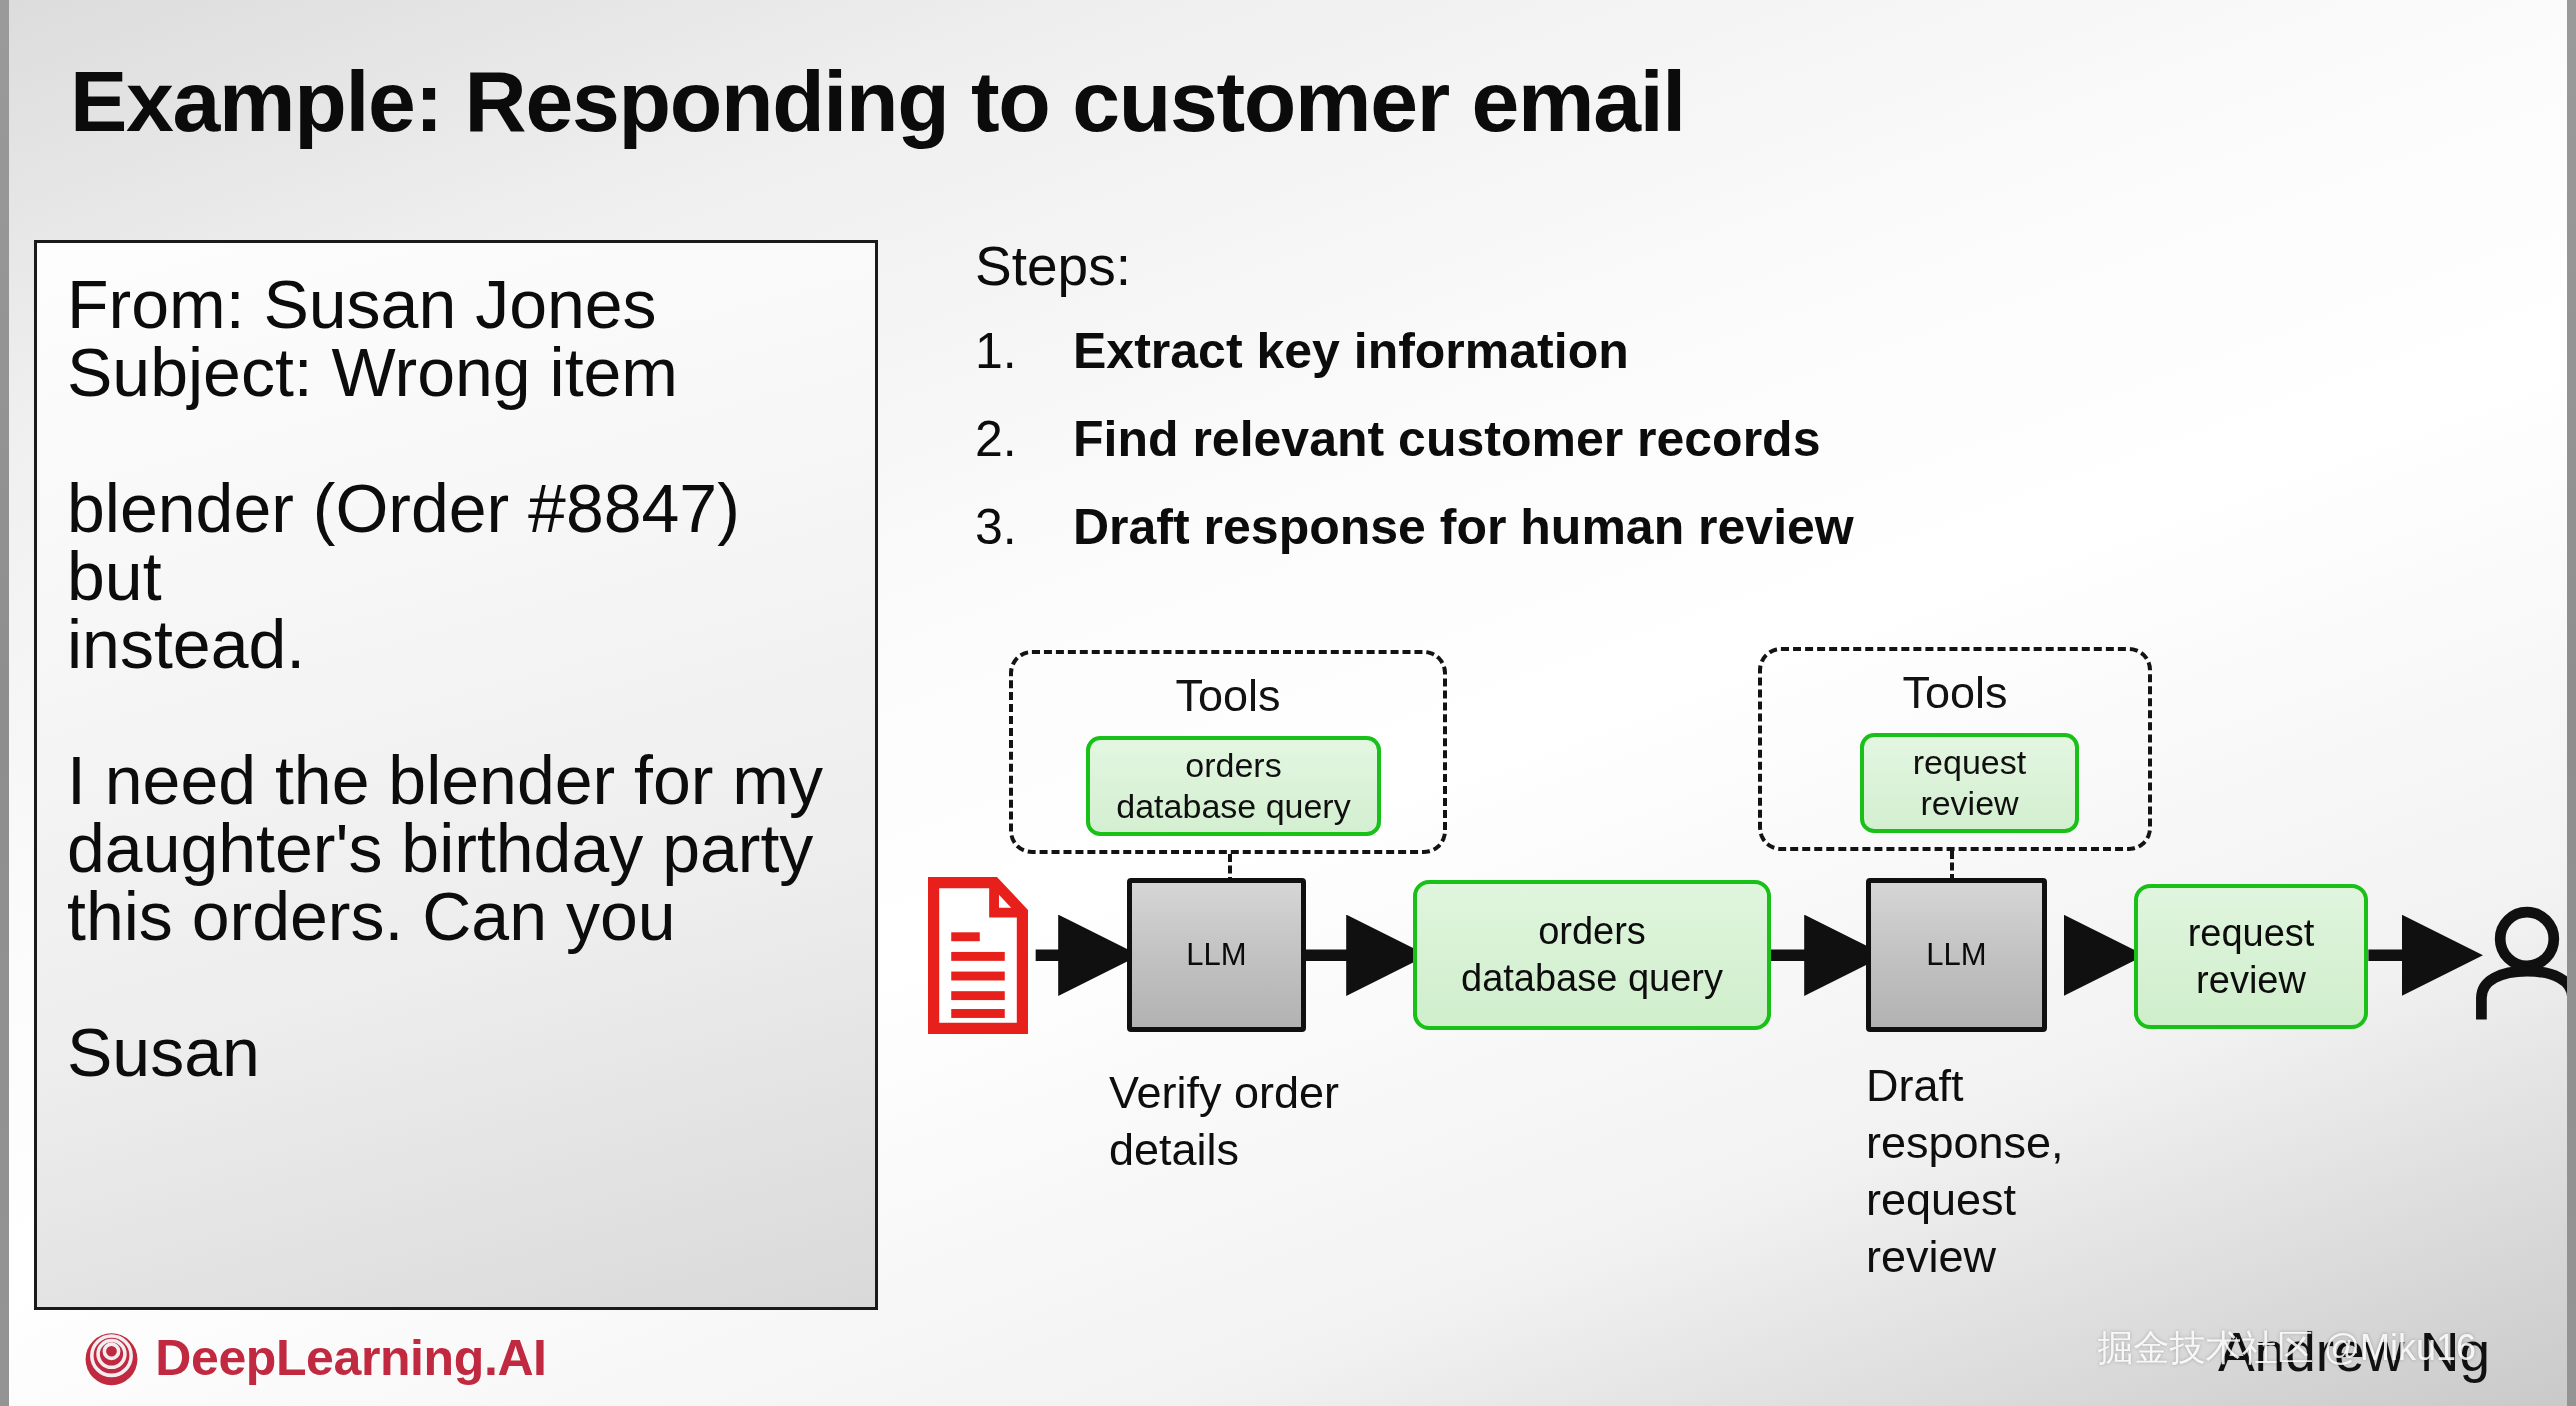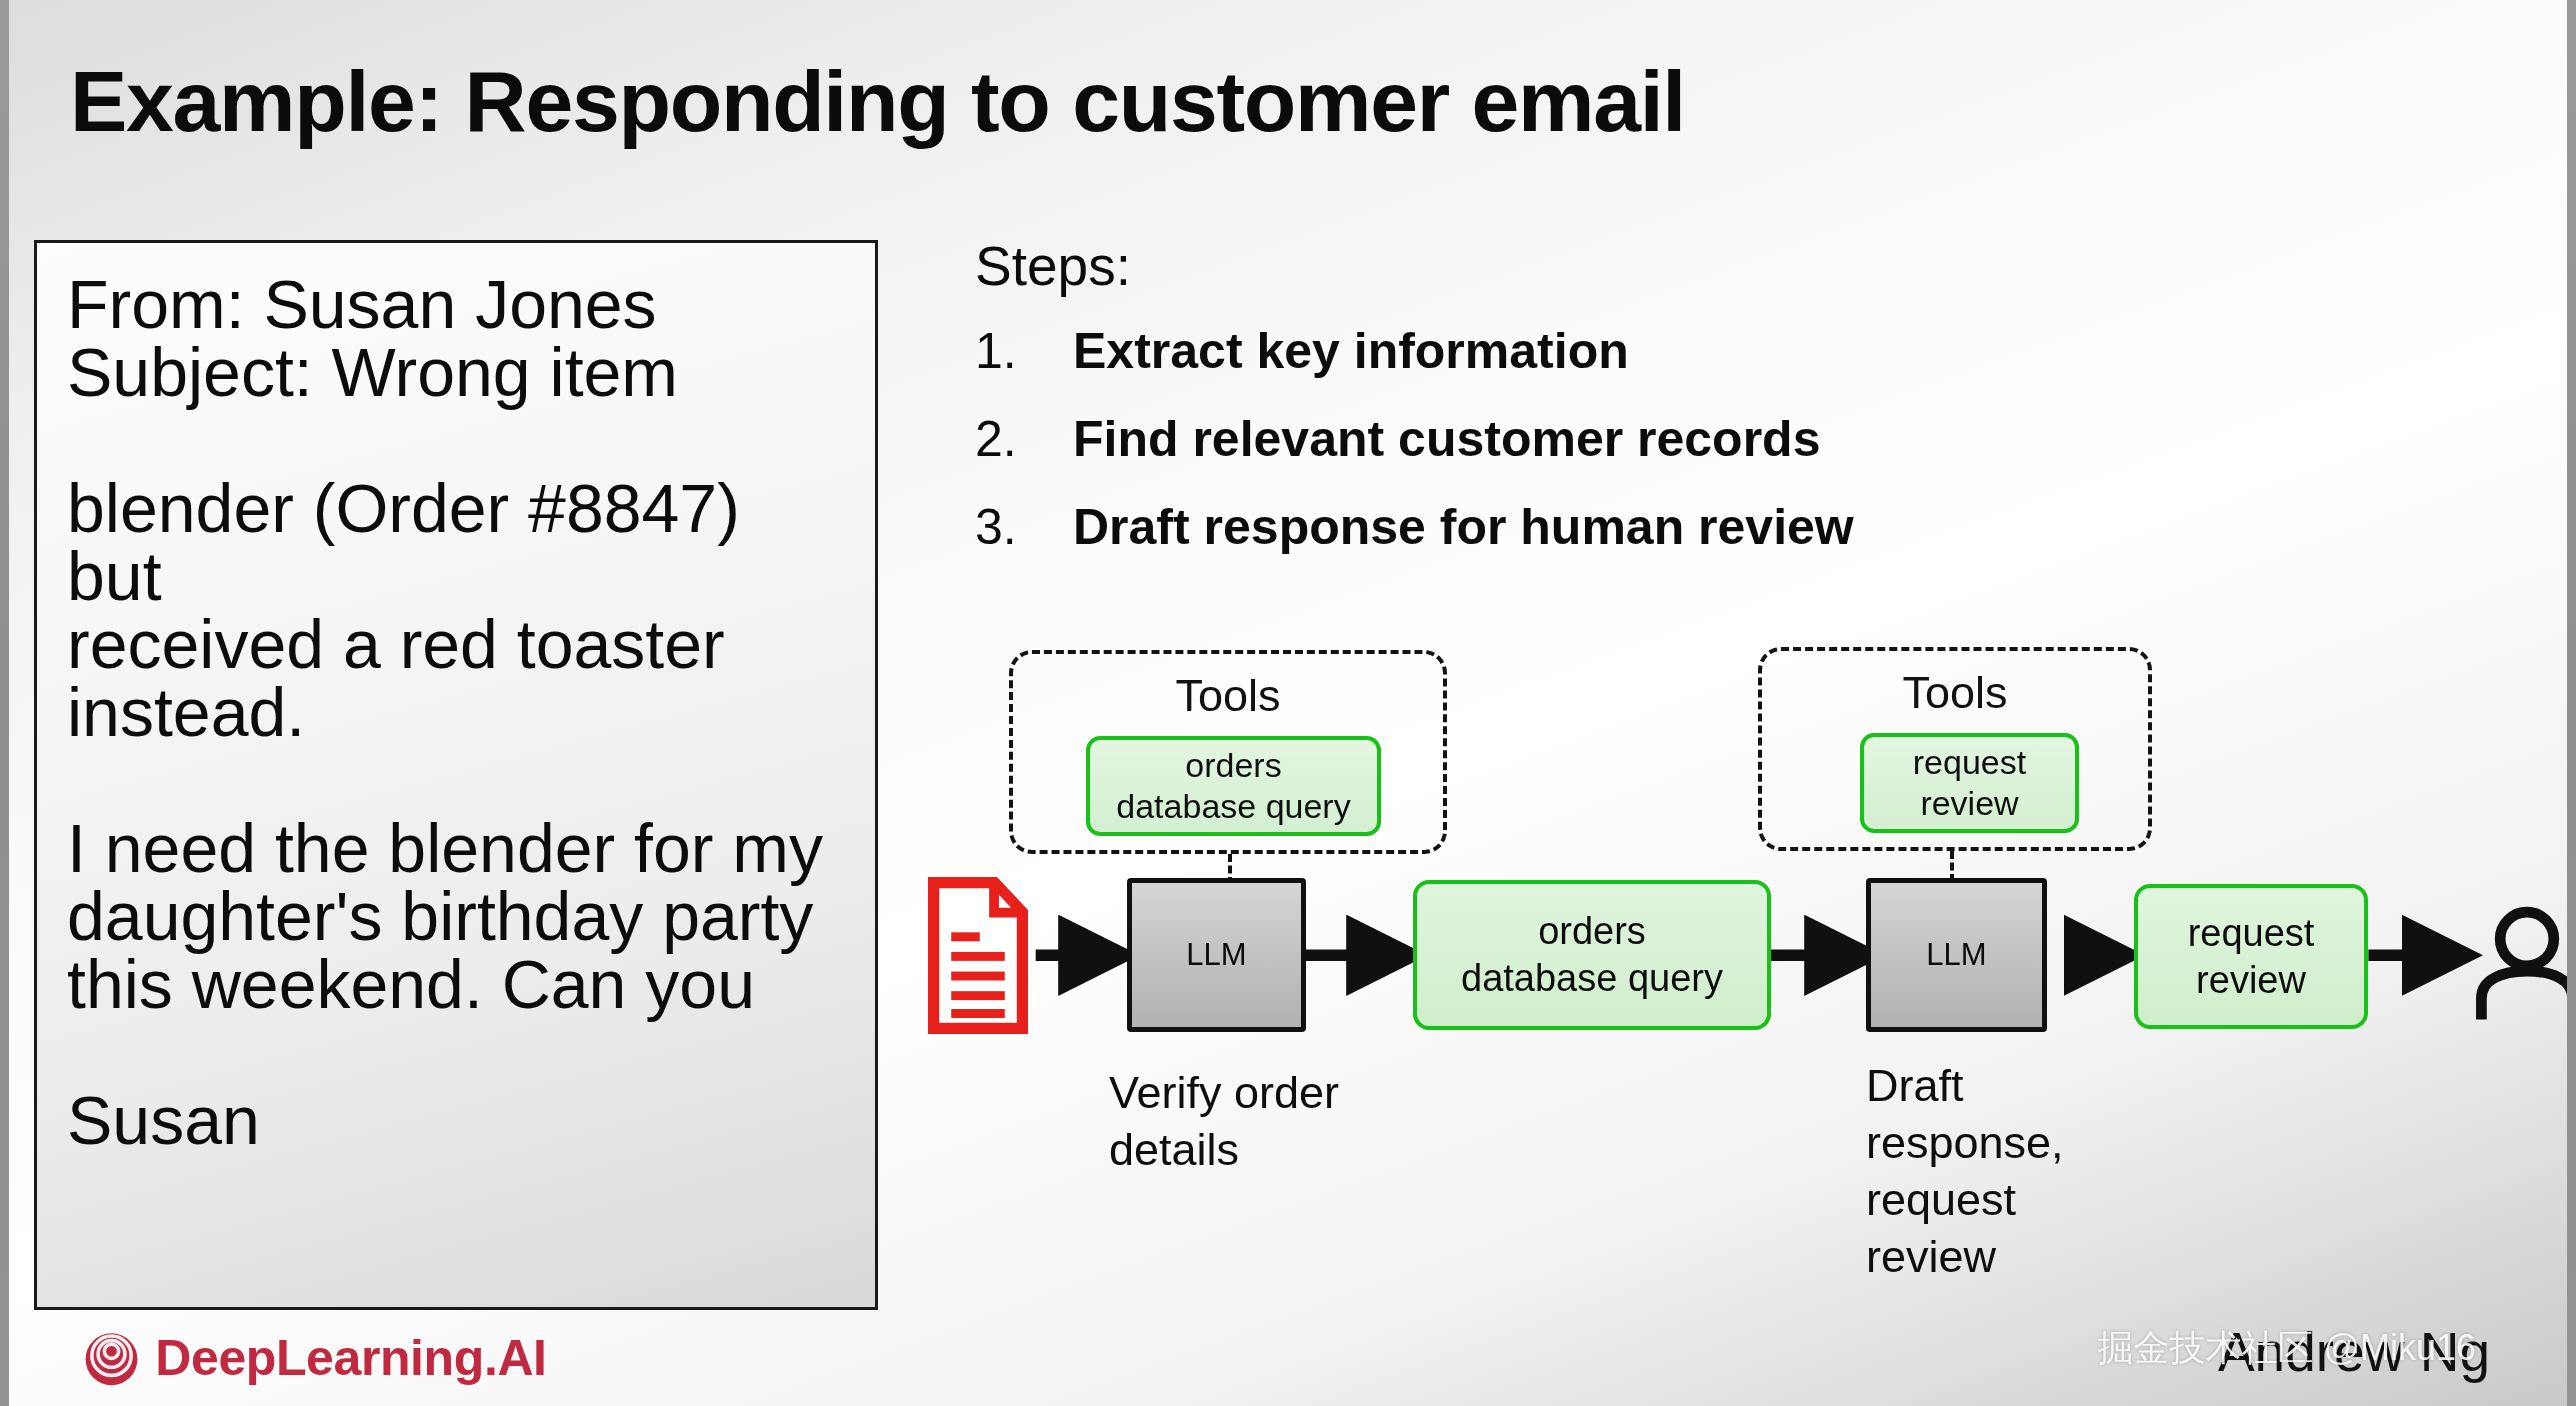--- a/index.html
+++ b/index.html
@@ -204,26 +204,25 @@
   <div class="rail left"></div>
   <div class="rail right"></div>
 
   <div class="title">Example: Responding to customer email</div>
 
   <div class="email-card">
     <div class="email-line">From: Susan Jones</div>
     <div class="email-line">Subject: Wrong item</div>
     <div class="email-gap"></div>
     <div class="email-line">blender (Order #8847) but</div>
-    <div class="email-line">received a red toaster</div>
     <div class="email-line">instead.</div>
     <div class="email-gap"></div>
     <div class="email-line">I need the blender for my</div>
     <div class="email-line">daughter's birthday party</div>
-    <div class="email-line">this weekend. Can you</div>
+    <div class="email-line">this orders. Can you</div>
     <div class="email-gap"></div>
     <div class="email-line">Susan</div>
   </div>
 
   <div class="steps-head">Steps:</div>
   <div class="steps-list">
     <div class="step-row">
       <div class="step-num">1.</div>
       <div class="step-text">Extract key information</div>
     </div>

